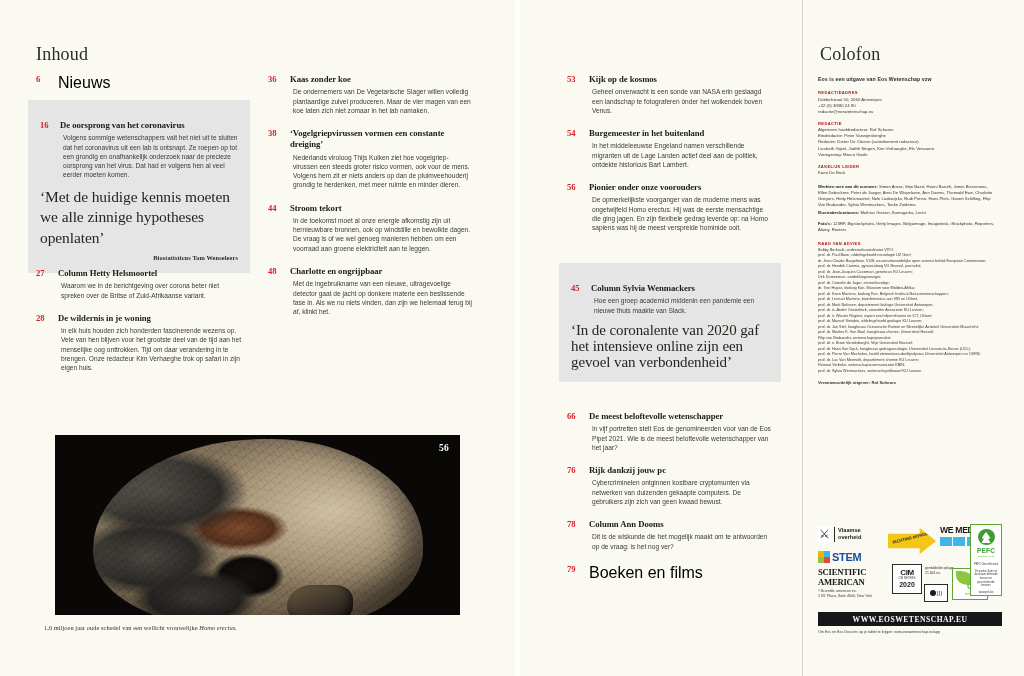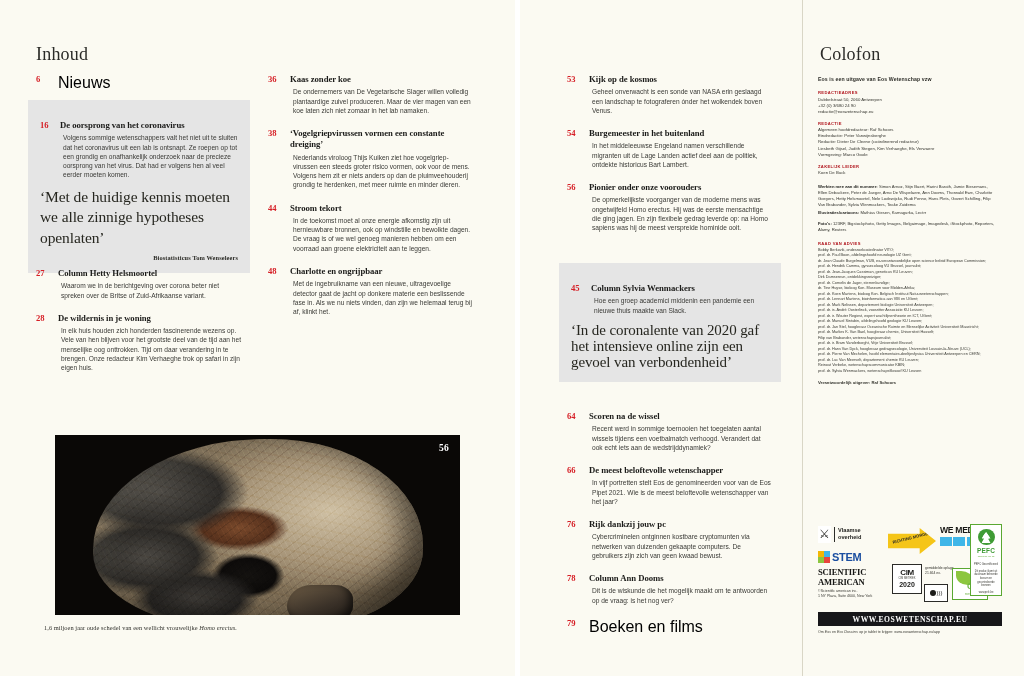--- a/index.html
+++ b/index.html
@@ -497,25 +497,20 @@
     <div class="quote-box" style="position:absolute;left:39px;top:263px;width:222px;">
       <div class="entry">
         <span class="pg">45</span>
         <span class="ttl">Column Sylvia Wenmackers</span>
         <span class="dek">Hoe een groep academici middenin een pandemie een nieuwe thuis maakte van Slack.</span>
       </div>
       <div class="quote-text" style="font-size:15px;line-height:16px;">‘In de coronalente van 2020 gaf het intensieve online zijn een gevoel van verbondenheid’</div>
     </div>
 
     <div class="toc-col" style="left:47px; top:411px;">
-      <div class="entry">
-        <span class="pg">64</span>
-        <span class="ttl">Scoren na de wissel</span>
-        <span class="dek">Recent werd in sommige toernooien het toegelaten aantal wissels tijdens een voetbalmatch verhoogd. Verandert dat ook echt iets aan de wedstrijddynamiek?</span>
-      </div>
       <div class="entry">
         <span class="pg">66</span>
         <span class="ttl">De meest beloftevolle wetenschapper</span>
         <span class="dek">In vijf portretten stelt Eos de genomineerden voor van de Eos Pipet 2021. Wie is de meest beloftevolle wetenschapper van het jaar?</span>
       </div>
       <div class="entry">
         <span class="pg">76</span>
         <span class="ttl">Rijk dankzij jouw pc</span>
         <span class="dek">Cybercriminelen ontginnen kostbare cryptomunten via netwerken van duizenden gekaapte computers. De gebruikers zijn zich van geen kwaad bewust.</span>
       </div>

